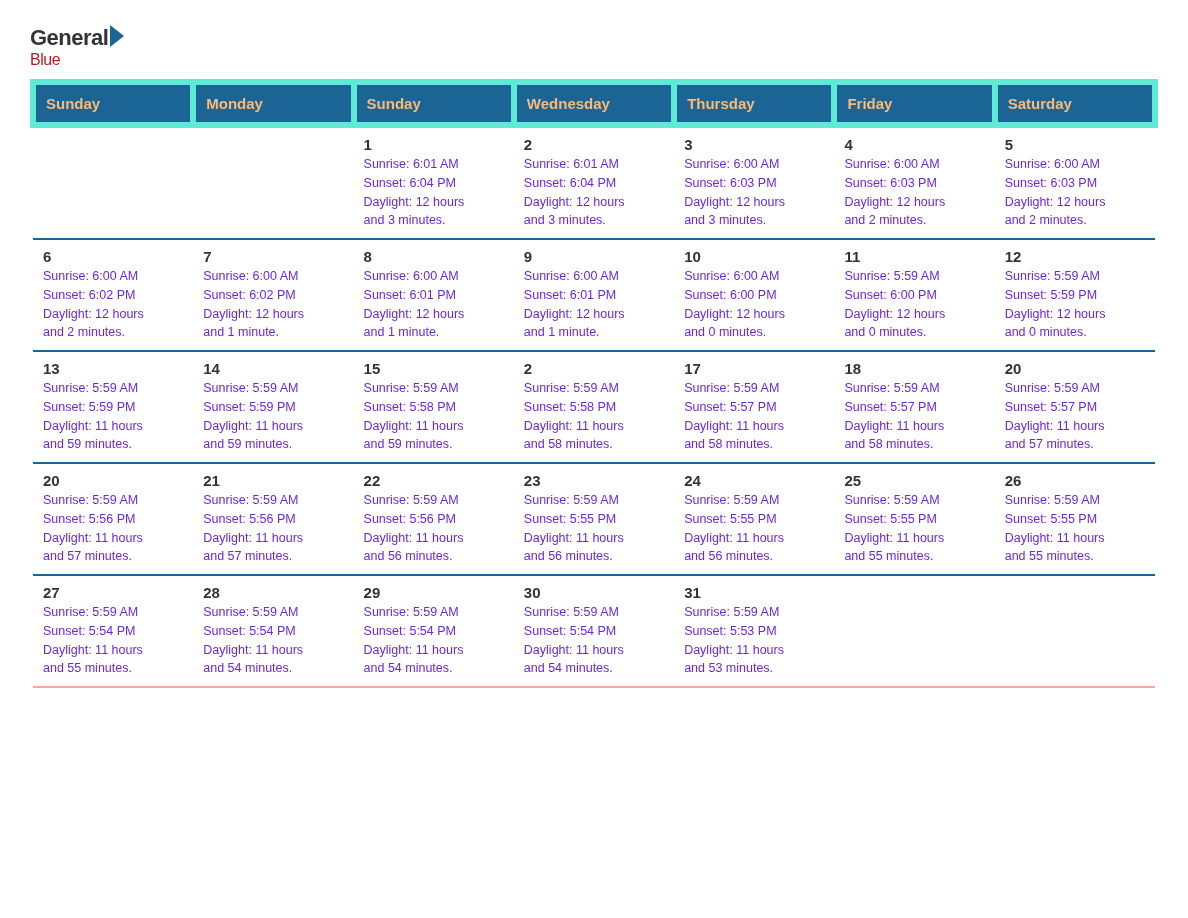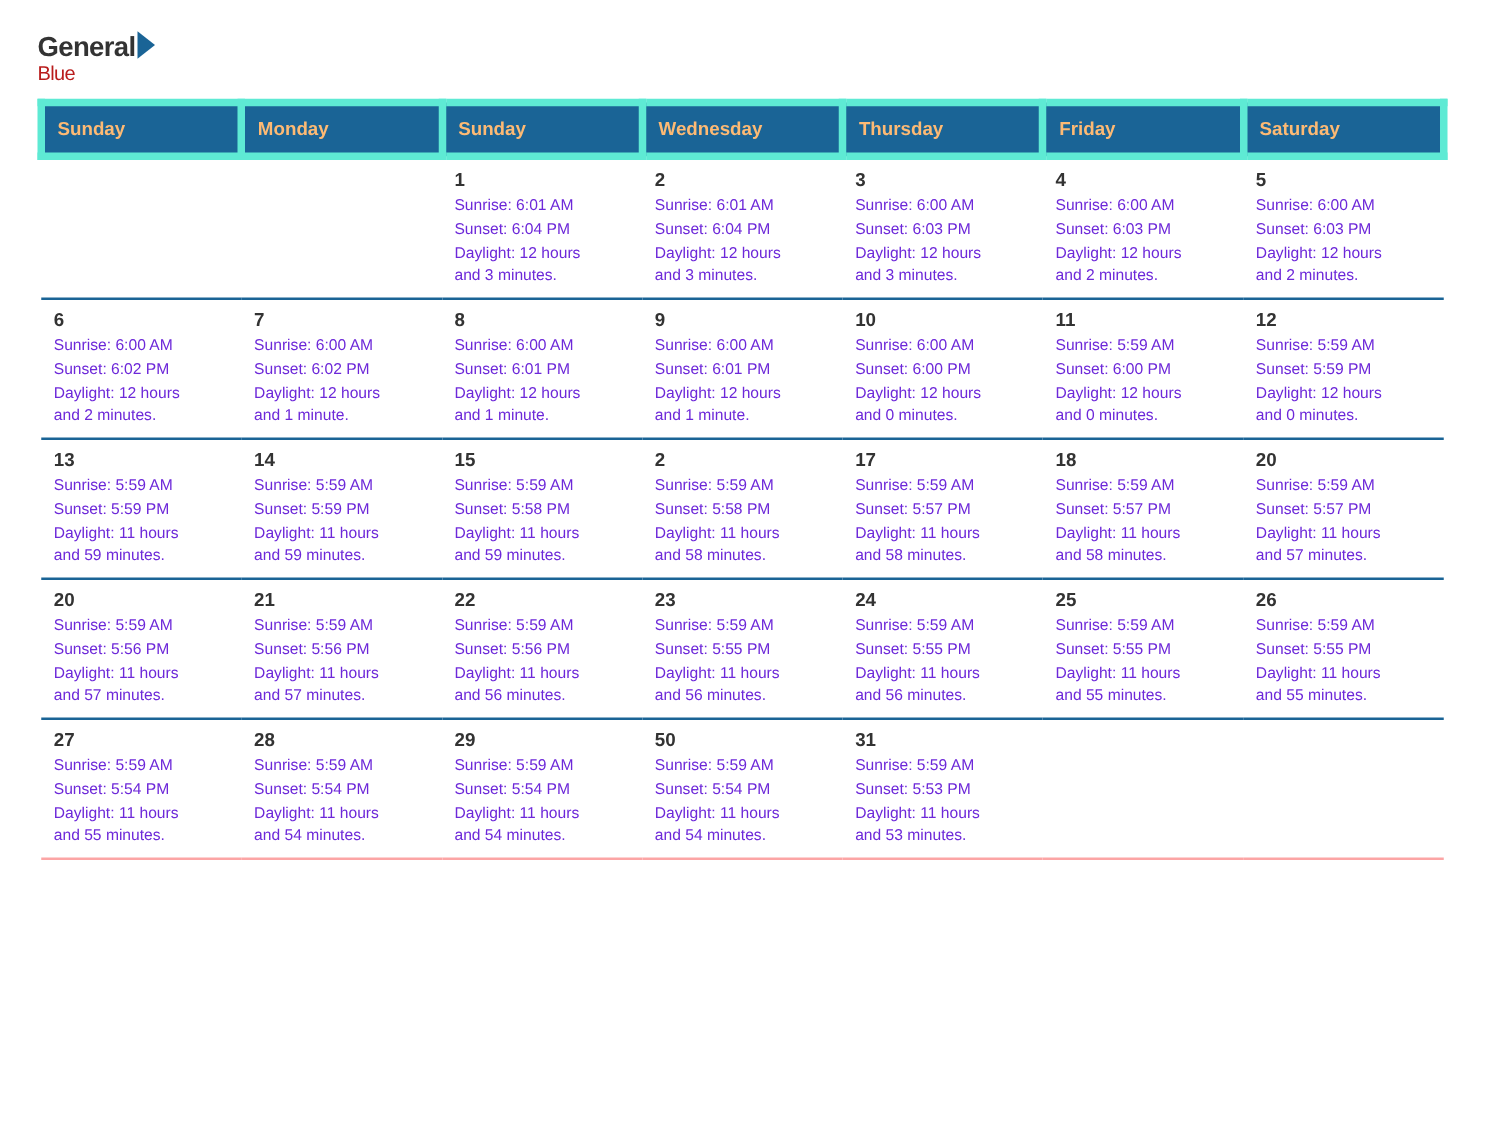--- a/index.html
+++ b/index.html
@@ -344,21 +344,21 @@
 and 54 minutes.</div>
         </td>
         <td>
           <span class="day-num">29</span>
           <div class="day-info" style="white-space: pre-line;">Sunrise: 5:59 AM
 Sunset: 5:54 PM
 Daylight: 11 hours
 and 54 minutes.</div>
         </td>
         <td>
-          <span class="day-num">50</span>
+          <span class="day-num">30</span>
           <div class="day-info" style="white-space: pre-line;">Sunrise: 5:59 AM
 Sunset: 5:54 PM
 Daylight: 11 hours
 and 54 minutes.</div>
         </td>
         <td>
           <span class="day-num">31</span>
           <div class="day-info" style="white-space: pre-line;">Sunrise: 5:59 AM
 Sunset: 5:53 PM
 Daylight: 11 hours

